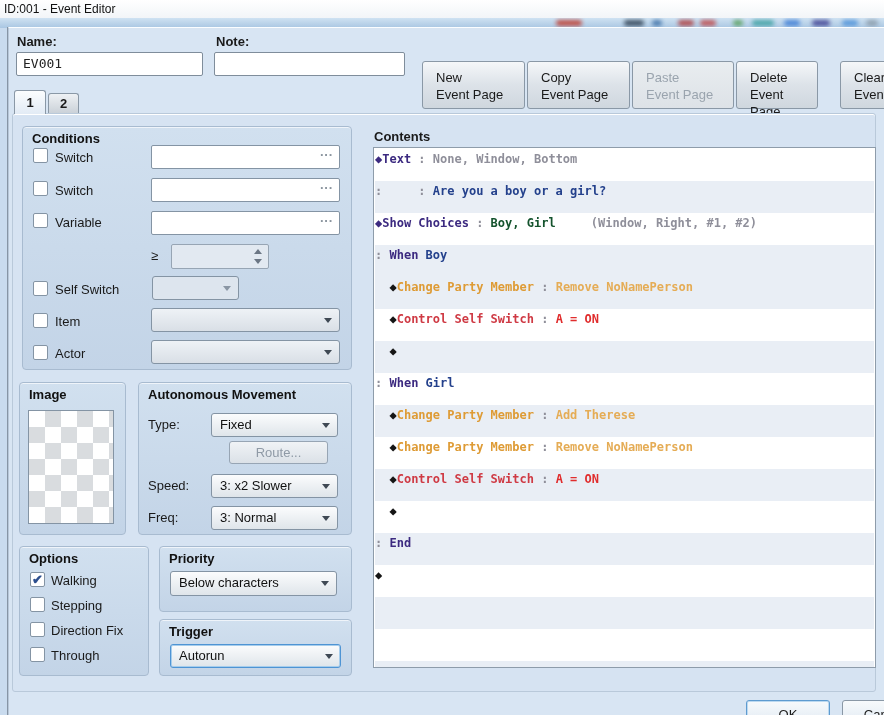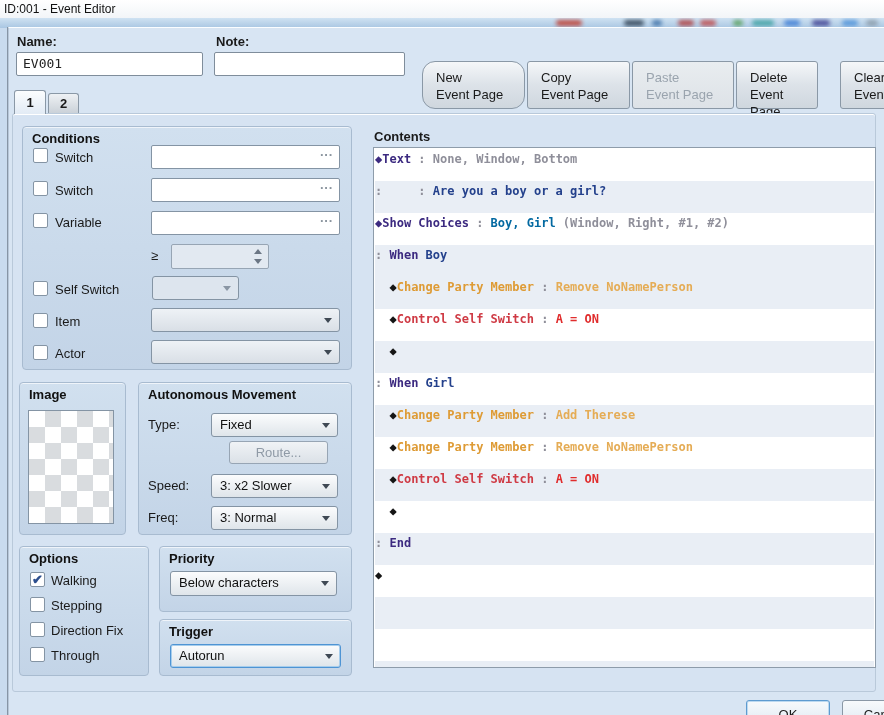--- a/index.html
+++ b/index.html
@@ -119,21 +119,21 @@
       <span class="dot" style="left: 866px; width: 12px; background: rgb(138, 154, 168);"></span>
     </div>
 
   <div class="dialog">
 
     <span class="lbl" style="left:8px;top:6px;">Name:</span>
     <span class="field" style="left:7px;top:24px;width:187px;height:24px;">EV001</span>
     <span class="lbl" style="left:207px;top:6px;">Note:</span>
     <span class="field" style="left:205px;top:24px;width:191px;height:24px;"></span>
 
-    <div class="hbtn" style="left:413px;width:103px;border-radius:13px;">
+    <div class="hbtn" style="left:413px;width:103px;">
       <div>New</div>
       <div>Event Page</div>
     </div>
     <div class="hbtn" style="left:518px;width:103px;">
       <div>Copy</div>
       <div>Event Page</div>
     </div>
     <div class="hbtn disabled" style="left:623px;width:102px;">
       <div>Paste</div>
       <div>Event Page</div>
@@ -244,21 +244,21 @@
     <span class="gtitle">Trigger</span>
   </div>
   <span class="combo focus" style="left:170px;top:644px;width:171px;height:24px;">
     <span>Autorun</span>
     <span class="arr"></span></span>
 
   <span class="lbl" style="left:374px;top:129px;font-weight:700;">Contents</span>
   <div class="clist" id="clist">
       <div class="crow"><span style="color: rgb(60, 42, 128);">◆Text</span><span style="color: rgb(143, 143, 154);"> : </span><span style="color: rgb(143, 143, 154);">None, Window, Bottom</span></div>
       <div class="crow alt"><span style="color: rgb(143, 143, 154);">:     : </span><span style="color: rgb(36, 65, 140);">Are you a boy or a girl?</span></div>
-      <div class="crow"><span style="color: rgb(60, 42, 128); text-align: center;">◆Show Choices</span><span style="color: rgb(143, 143, 154);"> : </span><span style="color: #0369a1;">Boy, Girl</span><span style="color: rgb(143, 143, 154);"> (Window, Right, #1, #2)</span></div>
+      <div class="crow"><span style="color: rgb(60, 42, 128); text-align: center;">◆Show Choices</span><span style="color: rgb(143, 143, 154);"> : </span><span style="color: #14532d;">Boy, Girl</span><span style="color: rgb(143, 143, 154); margin-left: 28px;"> (Window, Right, #1, #2)</span></div>
       <div class="crow alt"><span style="color: rgb(143, 143, 154);">: </span><span style="color: rgb(60, 42, 128);">When </span><span style="color: rgb(36, 65, 140);">Boy</span></div>
       <div class="crow alt"><span style="color: rgb(21, 21, 21);">  ◆</span><span style="color: rgb(222, 155, 53);">Change Party Member</span><span style="color: rgb(143, 143, 154);"> : </span><span style="color: rgb(229, 172, 85);">Remove NoNamePerson</span></div>
       <div class="crow"><span style="color: rgb(21, 21, 21);">  ◆</span><span style="color: rgb(207, 58, 68);">Control Self Switch</span><span style="color: rgb(143, 143, 154);"> : </span><span style="color: rgb(224, 45, 45);">A = ON</span></div>
       <div class="crow alt"><span style="color: rgb(21, 21, 21);">  ◆</span></div>
       <div class="crow"><span style="color: rgb(143, 143, 154);">: </span><span style="color: rgb(60, 42, 128);">When </span><span style="color: rgb(36, 65, 140);">Girl</span></div>
       <div class="crow alt"><span style="color: rgb(21, 21, 21);">  ◆</span><span style="color: rgb(222, 155, 53);">Change Party Member</span><span style="color: rgb(143, 143, 154);"> : </span><span style="color: rgb(229, 172, 85);">Add Therese</span></div>
       <div class="crow"><span style="color: rgb(21, 21, 21);">  ◆</span><span style="color: rgb(222, 155, 53);">Change Party Member</span><span style="color: rgb(143, 143, 154);"> : </span><span style="color: rgb(229, 172, 85);">Remove NoNamePerson</span></div>
       <div class="crow alt"><span style="color: rgb(21, 21, 21);">  ◆</span><span style="color: rgb(207, 58, 68);">Control Self Switch</span><span style="color: rgb(143, 143, 154);"> : </span><span style="color: rgb(224, 45, 45);">A = ON</span></div>
       <div class="crow"><span style="color: rgb(21, 21, 21);">  ◆</span></div>
       <div class="crow alt"><span style="color: rgb(143, 143, 154);">: </span><span style="color: rgb(60, 42, 128);">End</span></div>

